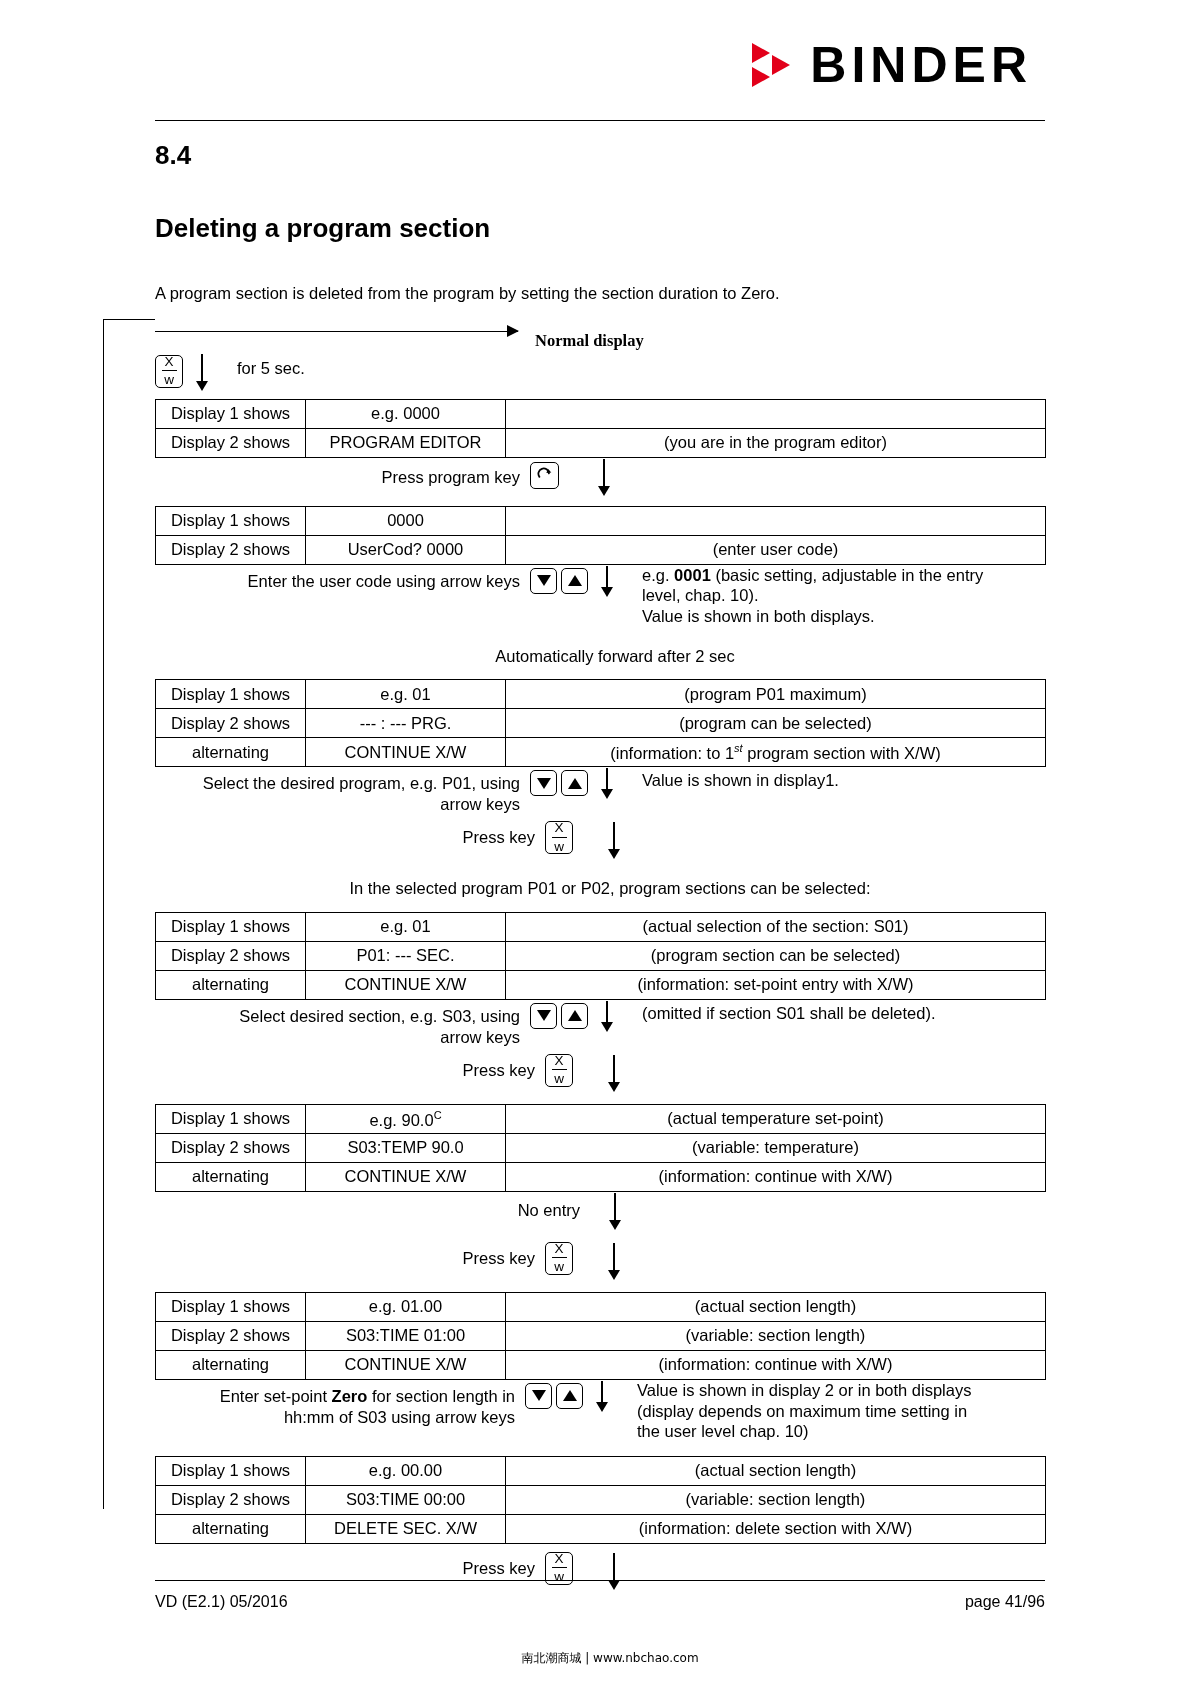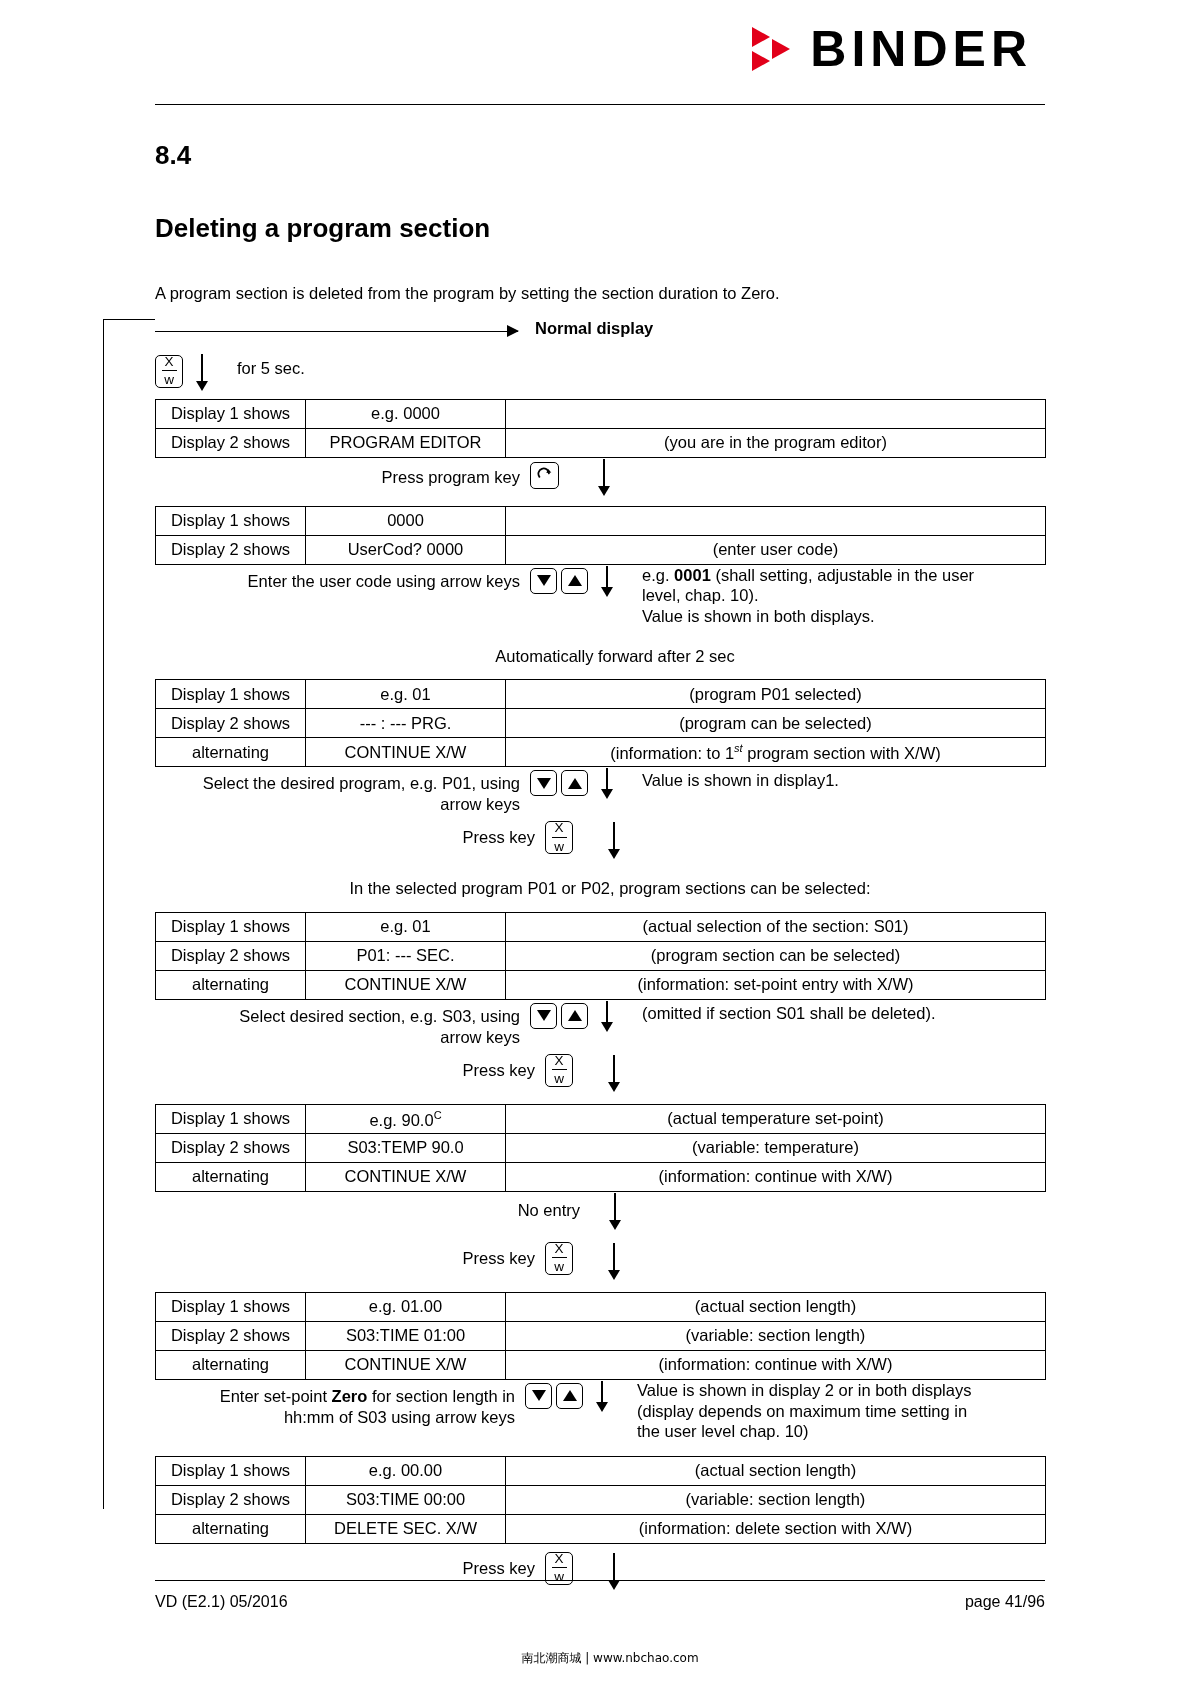--- a/index.html
+++ b/index.html
@@ -10,21 +10,21 @@
     background: #ffffff;
     font-family: "Liberation Sans", sans-serif;
     color: #000000;
     position: relative;
     overflow: hidden;
   }
 
   
   .page-header {
     position: absolute;
-    top: 0; left: 0; right: 0;
+    top: 16px; left: 0; right: 0;
     height: 110px;
     padding-left: 24px;
   }
   .logo-wrap {
     position: absolute;
     top: 24px;
     right: 168px;
     display: flex;
     align-items: center;
     gap: 14px;
@@ -129,23 +129,24 @@
     content: "";
     position: absolute;
     right: -1px; top: -5.2px;
     border-style: solid;
     border-width: 6px 0 6px 12px;
     border-color: transparent transparent transparent #000;
   }
   .normal-label {
     position: absolute;
     left: 380px;
-    top: 0;
+    top: 12px;
     font-size: 16.5px;
     font-weight: 700;
+    font-family: Liberation Serif, serif;
   }
 
   
   .step {
     position: relative;
     display: flex;
     align-items: flex-start;
     font-size: 16.5px;
     line-height: 1.25;
     min-height: 40px;
@@ -388,34 +389,34 @@
             <span class="tri-down"></span>
           </span>
         <span class="keycap tri-key">
             <span class="tri-up"></span>
           </span>
       </div>
       <div class="arrow-col">
         <span class="down-arrow short"></span>
       </div>
       <div class="note">
-        <div><span>e.g. </span><span class="bold">0001</span><span> (shall setting, adjustable in the user</span></div>
+        <div><span>e.g. </span><span class="bold">0001</span><span> (basic setting, adjustable in the entry</span></div>
         <div>level, chap. 10).</div>
         <div>Value is shown in both displays.</div>
       </div>
     </div>
 
     <div class="centered-line" style="padding-left:30px">Automatically forward after 2 sec</div>
 
     <table class="disp">
       <tbody>
           <tr>
         <td class="c1">Display 1 shows</td>
         <td class="c2">e.g. 01</td>
-        <td class="c3">(program P01 selected)</td>
+        <td class="c3">(program P01 maximum)</td>
       </tr>
       <tr>
         <td class="c1">Display 2 shows</td>
         <td class="c2">--- : --- PRG.</td>
         <td class="c3">(program can be selected)</td>
       </tr>
       <tr>
         <td class="c1">alternating</td>
         <td class="c2">CONTINUE X/W</td>
         <td class="c3"><span>(information: to 1</span><sup class="ord">st</sup><span> program section with X/W)</span></td>

